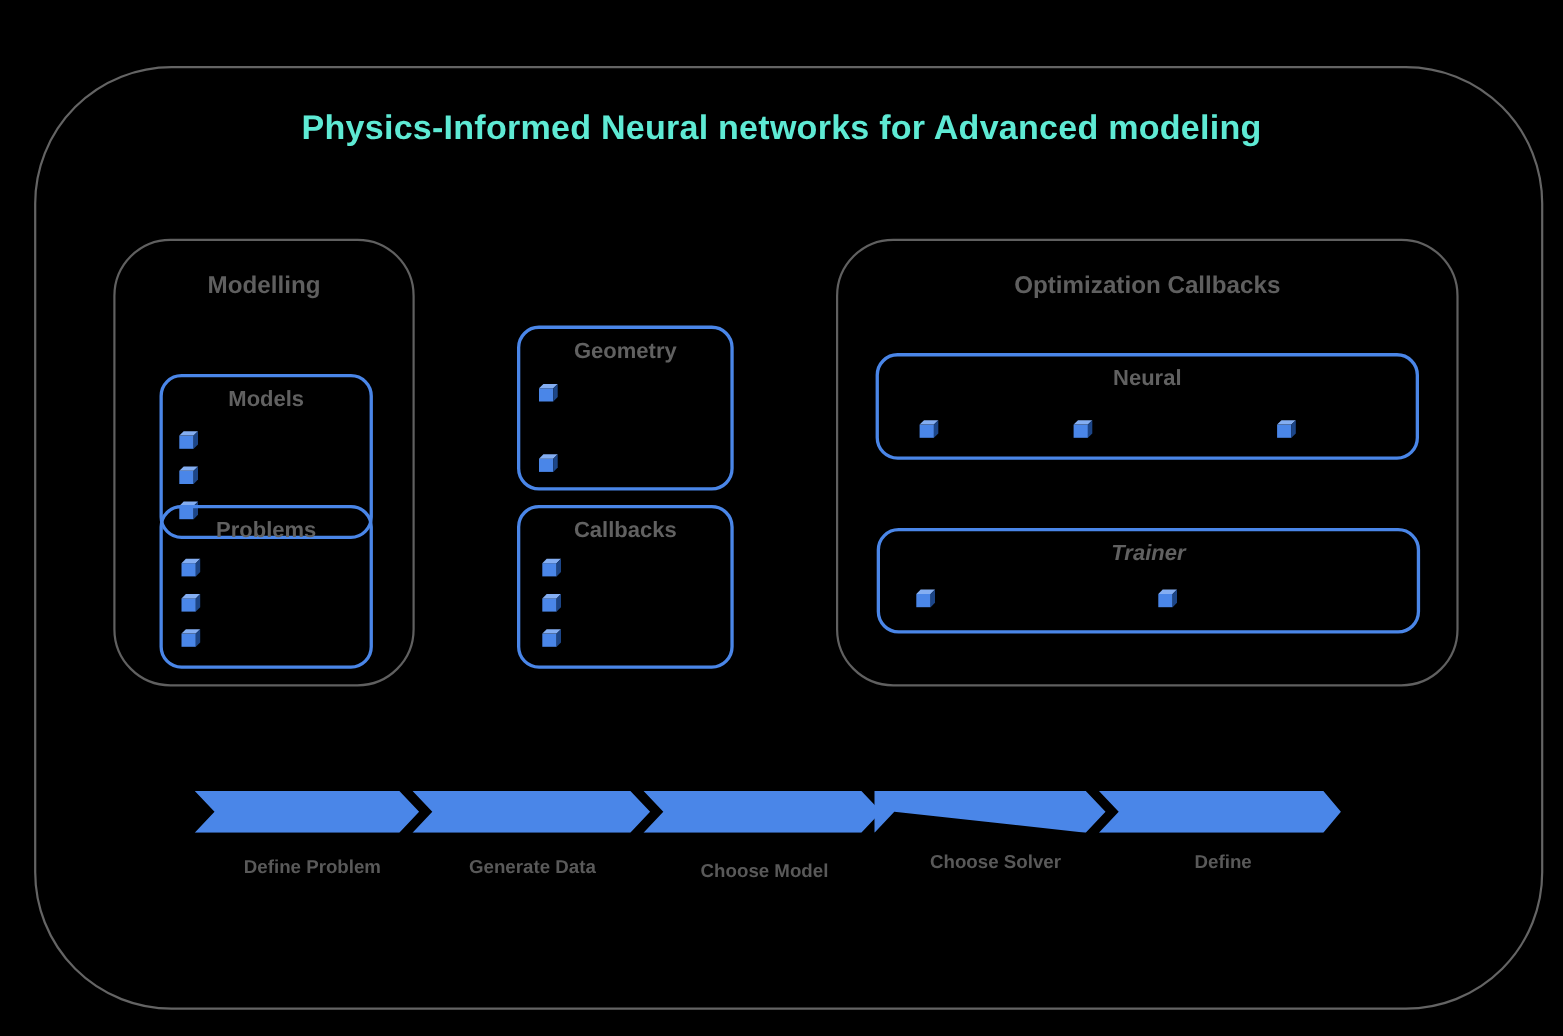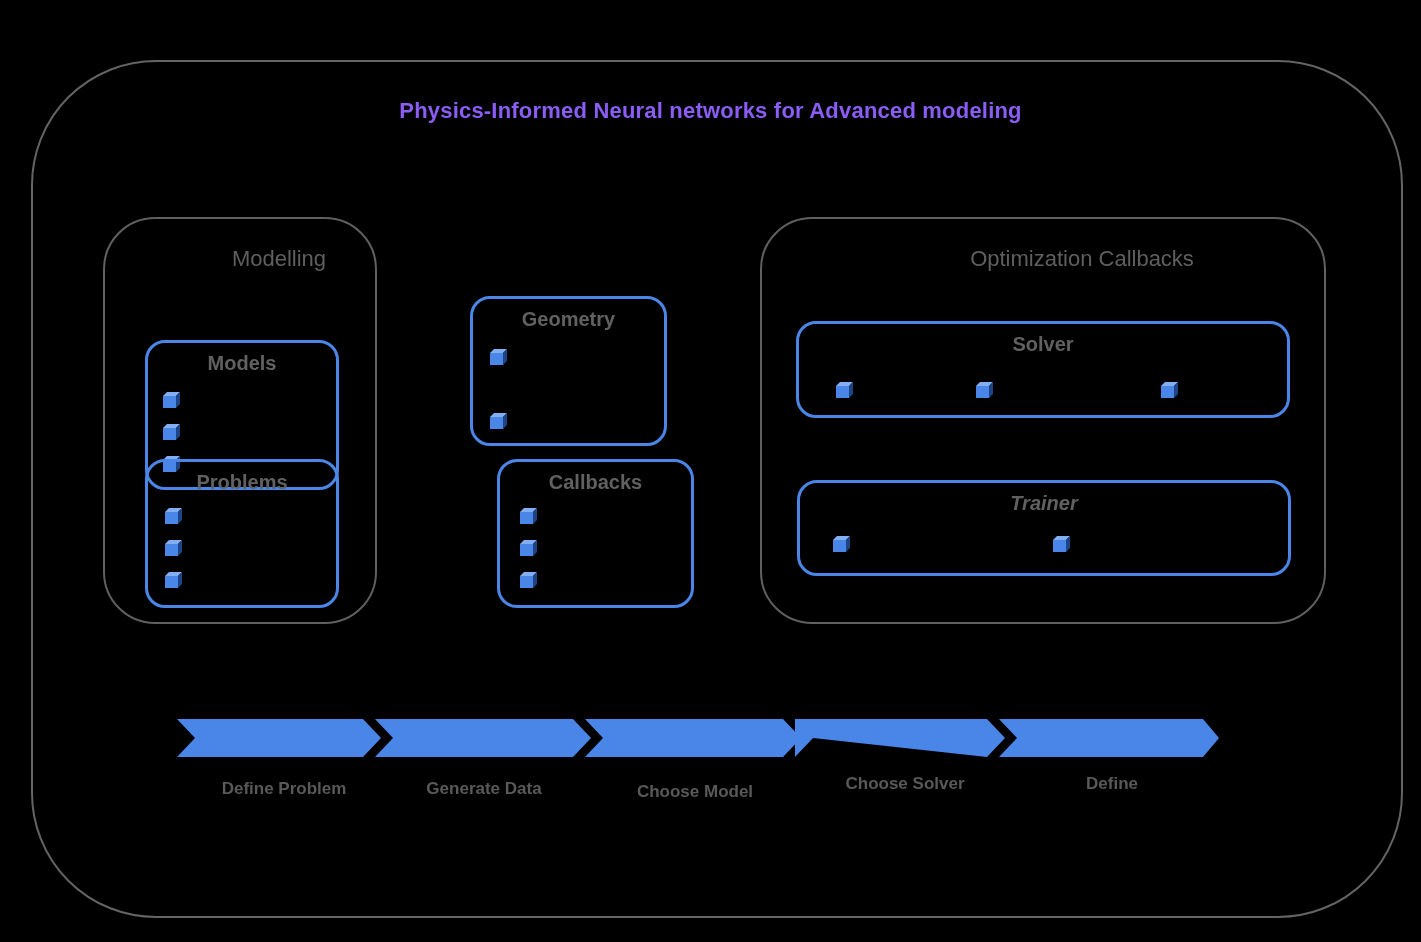--- a/index.html
+++ b/index.html
@@ -14,37 +14,36 @@
   .abs { position: absolute; }
   #outer-frame {
     left: 31px; top: 60px;
     width: 1368px; height: 854px;
     border: 2px solid #646464;
     border-radius: 125px;
   }
   #main-title {
     left: 0; top: 98px; width: 1421px;
     text-align: center;
-    color: #8b5cf6;
-    font-size: 22px;
+    color: #5eead4;
+    font-size: 31px;
     font-weight: bold;
     letter-spacing: 0.2px;
   }
   .section-box {
     border: 2px solid #606060;
     border-radius: 52px;
   }
   .section-title {
     position: absolute;
     left: 0; top: 27px; width: 100%;
     text-align: center;
     color: #5f5f5f;
     font-size: 22px;
-    font-weight: normal;
-    margin-left: 39px;
+    font-weight: bold;
   }
   .group-box {
     border: 3px solid #4a86e8;
     border-radius: 20px;
   }
   .group-title {
     position: absolute;
     left: 0; top: 9px; width: 100%;
     text-align: center;
     color: #616161;
@@ -108,32 +107,32 @@
     <span class="cube" style="left:17px; top:50px;"></span>
     <span class="cube" style="left:17px; top:82px;"></span>
     <span class="cube" style="left:17px; top:114px;"></span>
   </div>
 
   <div class="abs group-box" style="left:470px; top:296px; width:191px; height:144px;">
     <div class="group-title">Geometry</div>
     <span class="cube" style="left:17px; top:54px;"></span>
     <span class="cube" style="left:17px; top:118px;"></span>
   </div>
-  <div class="abs group-box" style="left:470px; top:459px; width:191px; height:143px;margin-left:27px;">
+  <div class="abs group-box" style="left:470px; top:459px; width:191px; height:143px;">
     <div class="group-title">Callbacks</div>
     <span class="cube" style="left:20px; top:50px;"></span>
     <span class="cube" style="left:20px; top:82px;"></span>
     <span class="cube" style="left:20px; top:114px;"></span>
   </div>
 
   <div class="abs section-box" style="left:760px; top:217px; width:562px; height:403px;">
     <div class="section-title">Optimization Callbacks</div>
   </div>
   <div class="abs group-box" style="left:796px; top:321px; width:488px; height:91px;">
-    <div class="group-title">Solver</div>
+    <div class="group-title">Neural</div>
     <span class="cube" style="left:37px; top:62px;"></span>
     <span class="cube" style="left:177px; top:62px;"></span>
     <span class="cube" style="left:362px; top:62px;"></span>
   </div>
   <div class="abs group-box" style="left:797px; top:480px; width:488px; height:90px;font-style:italic;">
     <div class="group-title">Trainer</div>
     <span class="cube" style="left:33px; top:57px;"></span>
     <span class="cube" style="left:253px; top:57px;"></span>
   </div>
 

